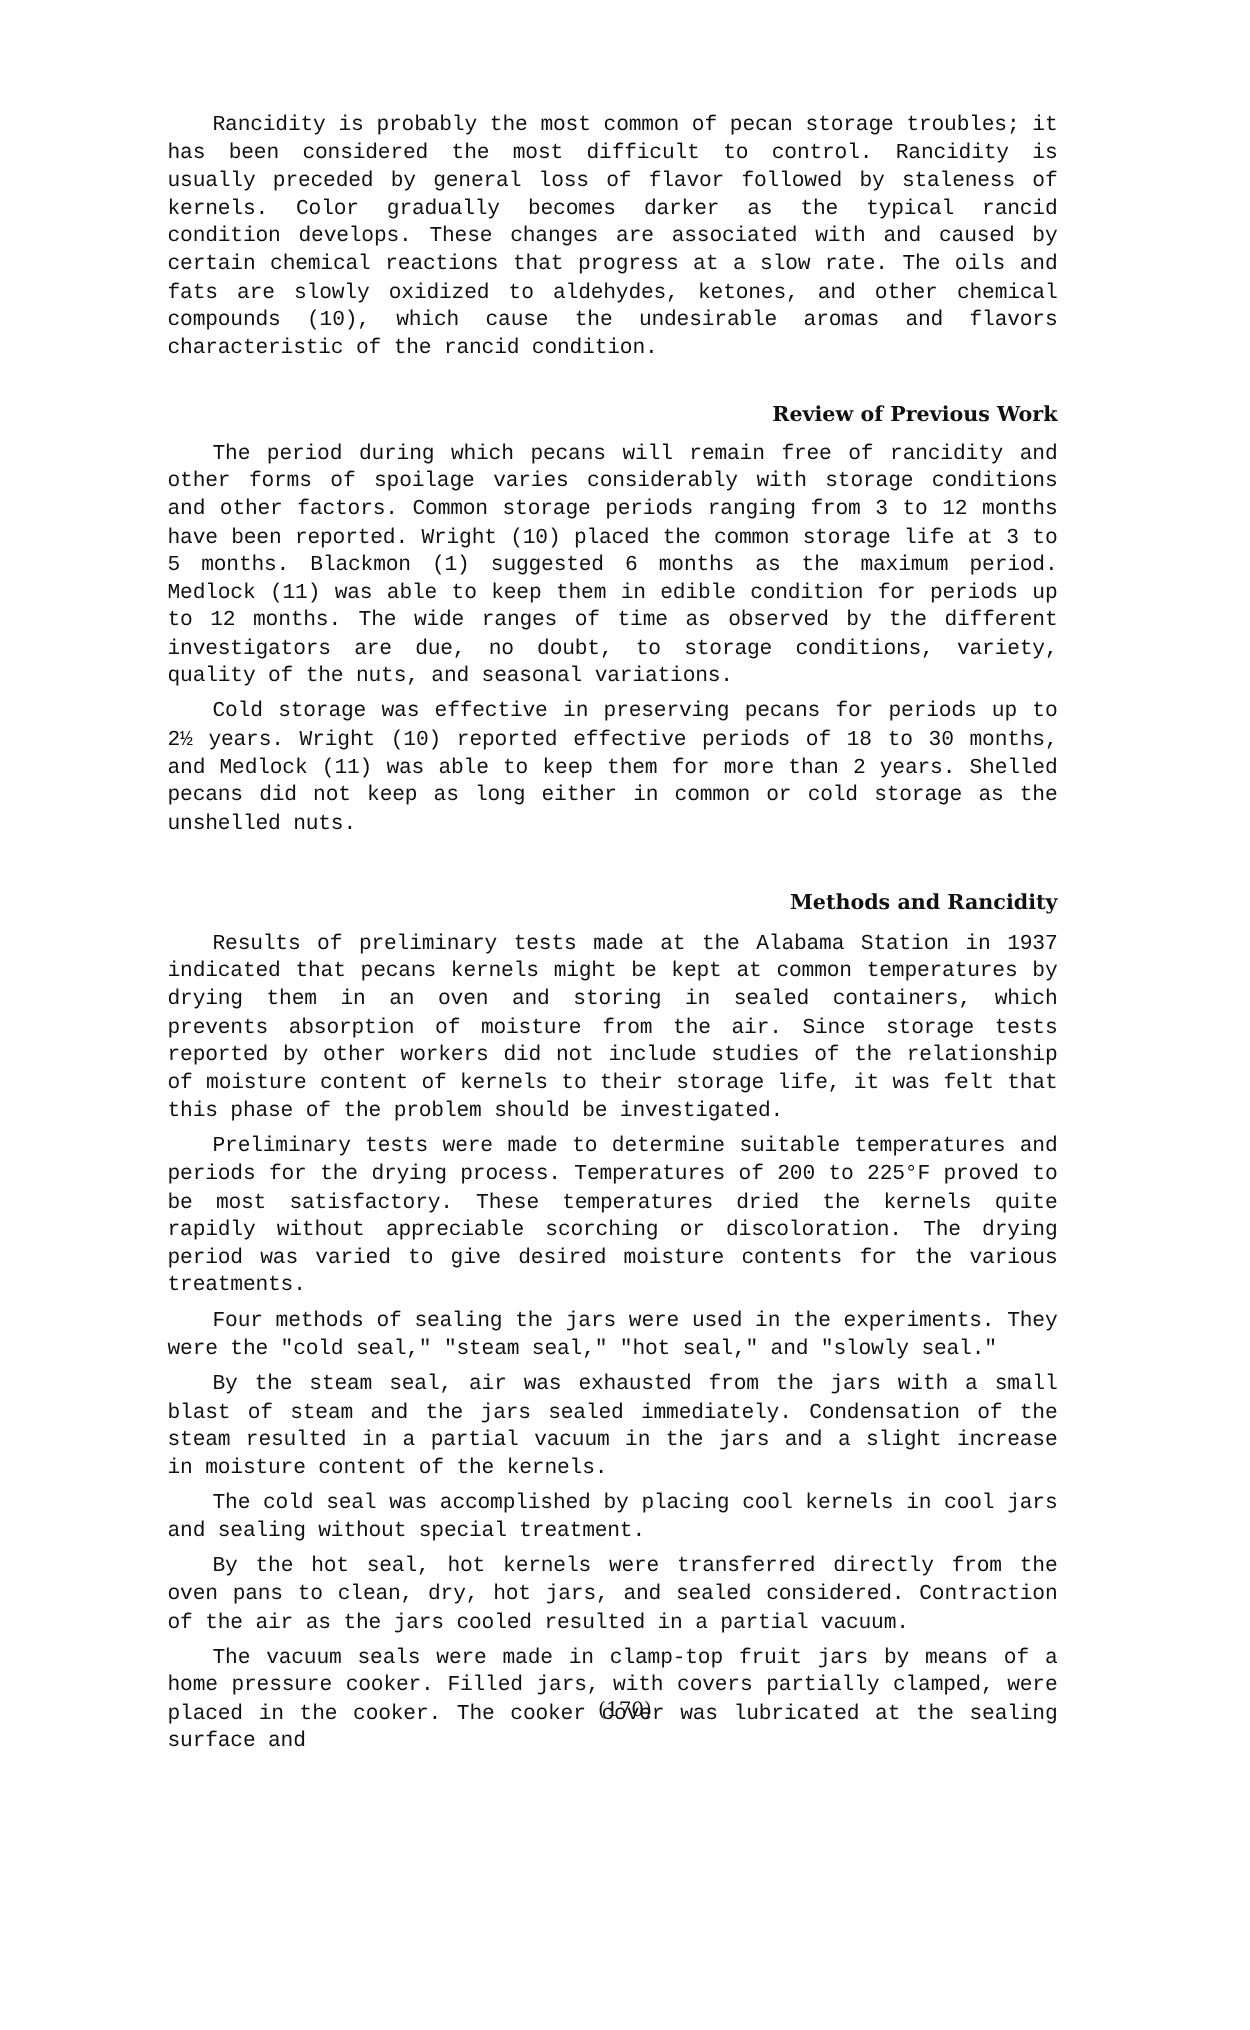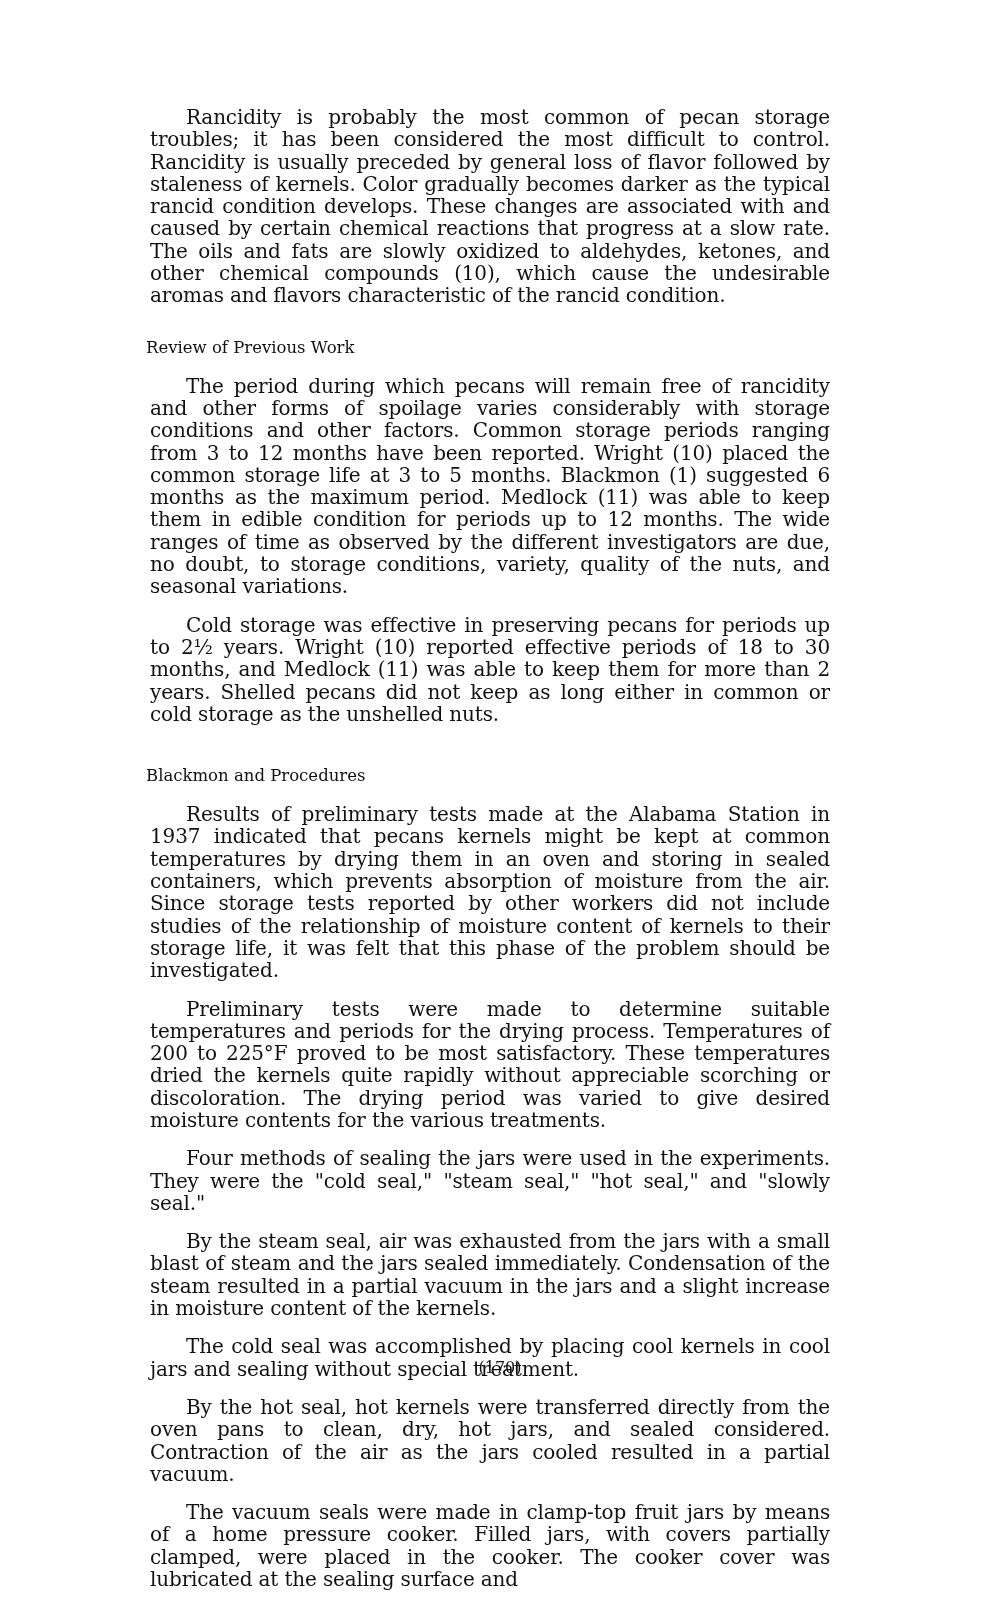--- a/index.html
+++ b/index.html
@@ -1,38 +1,38 @@
 <!DOCTYPE html>
 <html><head>
 <meta charset="utf-8">
 <style>
   html, body { margin: 0; padding: 0; background: #ffffff; }
   body { width: 1000px; height: 1624px; position: relative; overflow: hidden;
          font-family: "DejaVu Serif", "Liberation Serif", serif; color: #111; }
   .page { position: absolute; left: 134px; top: 90px; width: 712px; }
-  p { margin: 16px; font-size: 20px; line-height: 22.3px; text-align: justify;
-      text-indent: 36px; letter-spacing: -0.15px; }
-  h2 { margin: 12px; font-size: 16.5px; font-weight: normal; text-align: left; line-height: 22px; }
+  p { margin: 0; font-size: 17px; line-height: 22.3px; text-align: justify;
+      text-indent: 36px; letter-spacing: -0.15px; font-family: Liberation Mono, monospace; }
+  h2 { margin: 0; font-size: 16.5px; font-weight: bold; text-align: right; line-height: 22px; }
   .sec1 { margin-top: 30px; margin-bottom: 10px; }
   .sec2 { margin-top: 40px; margin-bottom: 12px; }
   .gap { margin-top: 6px; }
   .folio { position: absolute; top: 1358px; left: 0; width: 1000px; text-align: center;
            font-size: 16px; }
 </style>
 </head>
 <body>
 
 <div class="page">
   <p>Rancidity is probably the most common of pecan storage troubles; it has been considered the most difficult to control. Rancidity is usually preceded by general loss of flavor followed by staleness of kernels. Color gradually becomes darker as the typical rancid condition develops. These changes are associated with and caused by certain chemical reactions that progress at a slow rate. The oils and fats are slowly oxidized to aldehydes, ketones, and other chemical compounds (10), which cause the undesirable aromas and flavors characteristic of the rancid condition.</p>
 
   <h2 class="sec1">Review of Previous Work</h2>
   <p>The period during which pecans will remain free of rancidity and other forms of spoilage varies considerably with storage conditions and other factors. Common storage periods ranging from 3 to 12 months have been reported. Wright (10) placed the common storage life at 3 to 5 months. Blackmon (1) suggested 6 months as the maximum period. Medlock (11) was able to keep them in edible condition for periods up to 12 months. The wide ranges of time as observed by the different investigators are due, no doubt, to storage conditions, variety, quality of the nuts, and seasonal variations.</p>
   <p class="gap">Cold storage was effective in preserving pecans for periods up to 2½ years. Wright (10) reported effective periods of 18 to 30 months, and Medlock (11) was able to keep them for more than 2 years. Shelled pecans did not keep as long either in common or cold storage as the unshelled nuts.</p>
 
-  <h2 class="sec2">Blackmon and Procedures</h2>
+  <h2 class="sec2">Methods and Rancidity</h2>
   <p>Results of preliminary tests made at the Alabama Station in 1937 indicated that pecans kernels might be kept at common temperatures by drying them in an oven and storing in sealed containers, which prevents absorption of moisture from the air. Since storage tests reported by other workers did not include studies of the relationship of moisture content of kernels to their storage life, it was felt that this phase of the problem should be investigated.</p>
   <p class="gap">Preliminary tests were made to determine suitable temperatures and periods for the drying process. Temperatures of 200 to 225°F proved to be most satisfactory. These temperatures dried the kernels quite rapidly without appreciable scorching or discoloration. The drying period was varied to give desired moisture contents for the various treatments.</p>
   <p class="gap">Four methods of sealing the jars were used in the experiments. They were the "cold seal," "steam seal," "hot seal," and "slowly seal."</p>
   <p class="gap">By the steam seal, air was exhausted from the jars with a small blast of steam and the jars sealed immediately. Condensation of the steam resulted in a partial vacuum in the jars and a slight increase in moisture content of the kernels.</p>
   <p class="gap">The cold seal was accomplished by placing cool kernels in cool jars and sealing without special treatment.</p>
   <p class="gap">By the hot seal, hot kernels were transferred directly from the oven pans to clean, dry, hot jars, and sealed considered. Contraction of the air as the jars cooled resulted in a partial vacuum.</p>
   <p class="gap">The vacuum seals were made in clamp-top fruit jars by means of a home pressure cooker. Filled jars, with covers partially clamped, were placed in the cooker. The cooker cover was lubricated at the sealing surface and</p>
 </div>
 
 <div class="folio">(170)</div>

